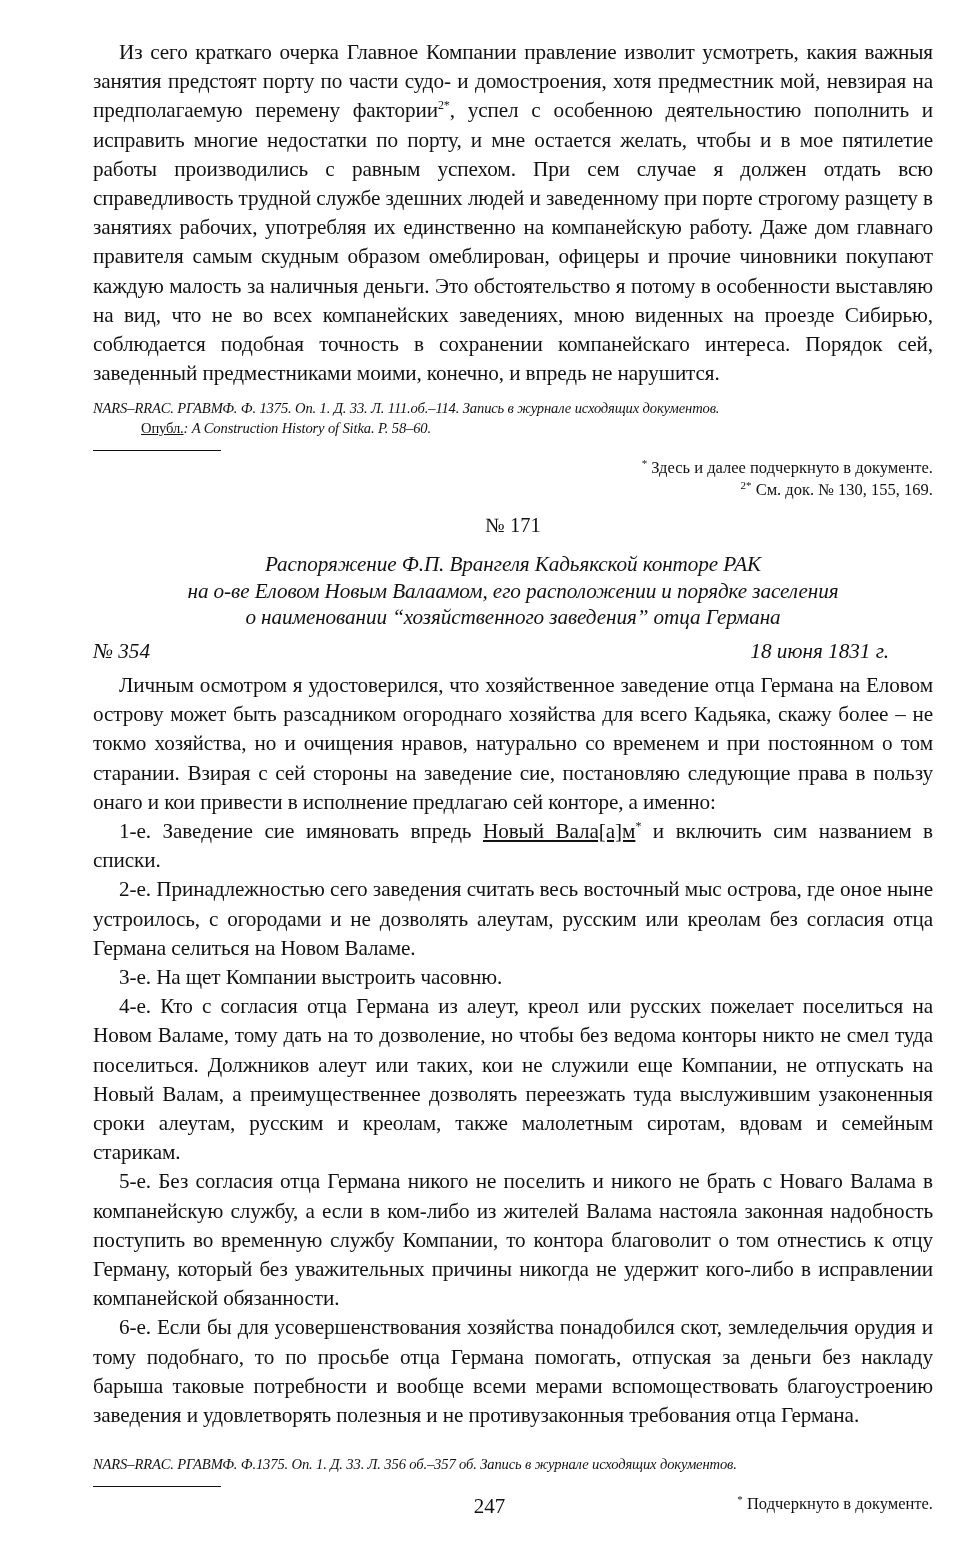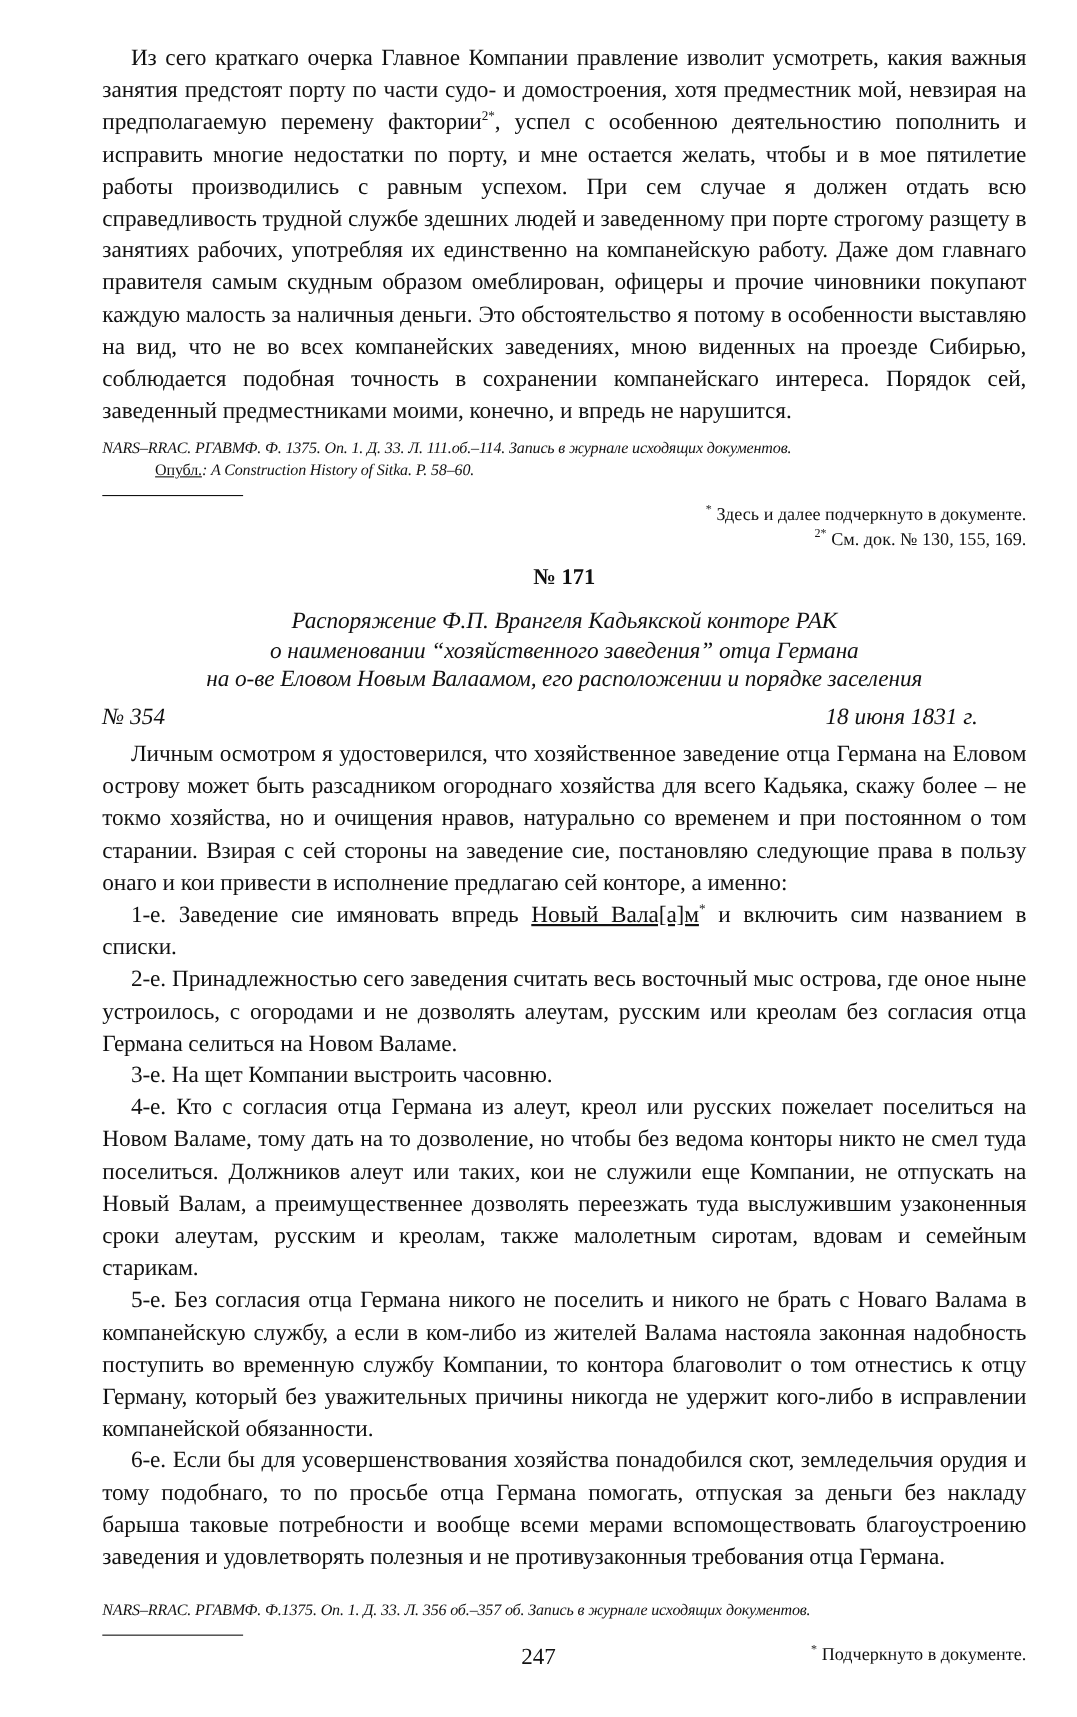--- a/index.html
+++ b/index.html
@@ -16,21 +16,21 @@
   .para.first { text-indent: 26px; }
   .cite {
     font-style: italic; font-size: 14.6px; line-height: 20px;
     margin: 10px 0 0 0; text-align: justify; letter-spacing: -0.15px;
   }
   .cite .u { text-decoration: underline; font-style: normal; margin-left: 48px; }
   .rule { width: 128px; border-top: 1.3px solid #111; margin: 12px 0 6px 0; }
   .fn { font-size: 16.5px; line-height: 22px; margin: 0; text-align: right; }
   .fn sup { font-size: 11px; }
   .docnum {
-    text-align: center; font-weight: bold; font-size: 20.5px;
+    text-align: center; font-weight: normal; font-size: 20.5px;
     margin: 9px 0 0 0; line-height: 30px;
   }
   .doctitle {
     text-align: center; font-style: italic; font-size: 21.2px;
     line-height: 26.5px; margin: 11px 0 0 0; letter-spacing: -0.1px;
   }
   .docmeta {
     display: flex; justify-content: space-between; font-style: italic;
     font-size: 21.2px; line-height: 28px; margin: 6px 0 6px 0; padding-right: 44px;
   }
@@ -48,22 +48,22 @@
 
   <p class="cite"><span>NARS–RRAC. РГАВМФ. Ф. 1375. Оп. 1. Д. 33. Л. 111.об.–114. Запись в журнале исходящих документов.</span><br><span class="u">Опубл.</span><span>: A Construction History of Sitka. P. 58–60.</span></p>
 
   <div class="rule"></div>
   <p class="fn" style="padding-left:8px"><sup>*</sup><span> Здесь и далее подчеркнуто в документе.</span></p>
   <p class="fn"><sup>2*</sup><span> См. док. № 130, 155, 169.</span></p>
 
   <div class="docnum">№ 171</div>
   <div class="doctitle">
     <div>Распоряжение Ф.П. Врангеля Кадьякской конторе РАК</div>
+    <div>на о-ве Еловом Новым Валаамом, его расположении и порядке заселения</div>
     <div>о наименовании “хозяйственного заведения” отца Германа</div>
-    <div>на о-ве Еловом Новым Валаамом, его расположении и порядке заселения</div>
   </div>
   <div class="docmeta">
     <span>№ 354</span>
     <span>18 июня 1831 г.</span>
   </div>
 
   <p class="para">Личным осмотром я удостоверился, что хозяйственное заведение отца Германа на Еловом острову может быть разсадником огороднаго хозяйства для всего Кадьяка, скажу более – не токмо хозяйства, но и очищения нравов, натурально со временем и при постоянном о том старании. Взирая с сей стороны на заведение сие, постановляю следующие права в пользу онаго и кои привести в исполнение предлагаю сей конторе, а именно:</p>
 
   <p class="item"><span>1-е. Заведение сие имяновать впредь </span><span class="ul">Новый Вала[а]м</span><sup>*</sup><span> и включить сим названием в списки.</span></p>
   <p class="item">2-е. Принадлежностью сего заведения считать весь восточный мыс острова, где оное ныне устроилось, с огородами и не дозволять алеутам, русским или креолам без согласия отца Германа селиться на Новом Валаме.</p>

